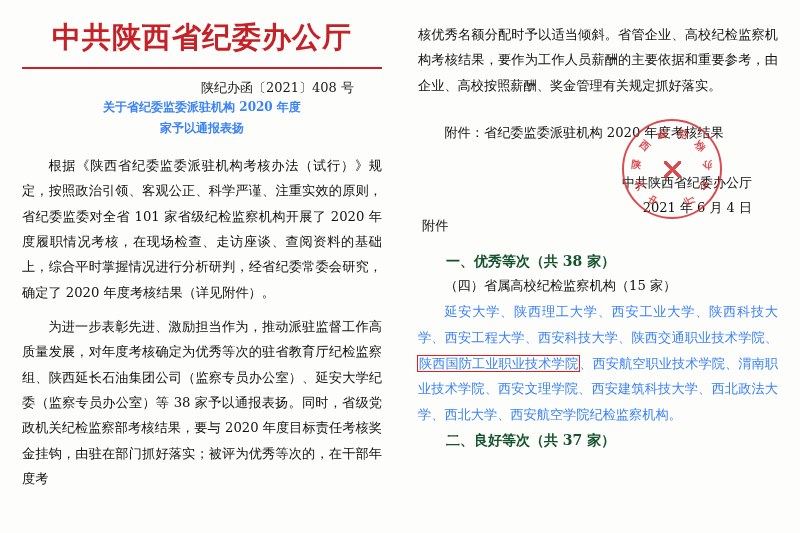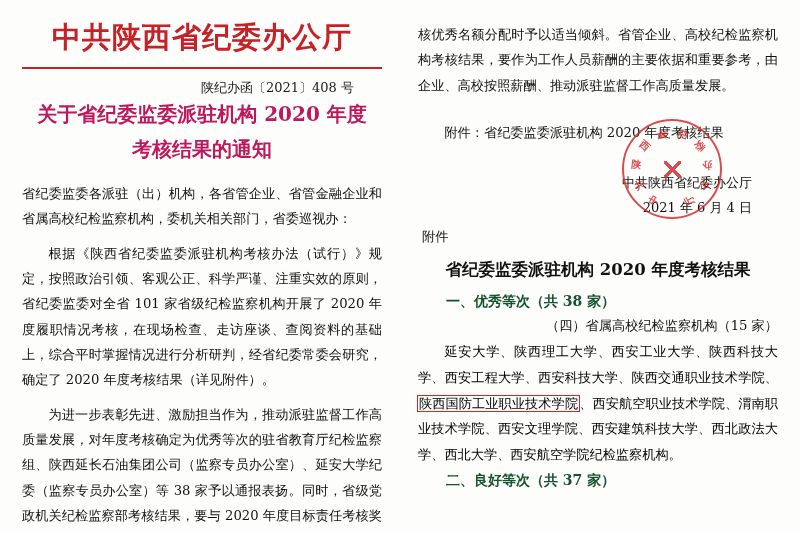--- a/index.html
+++ b/index.html
@@ -53,22 +53,22 @@
     text-align: right;
     font-family: "DejaVu Serif", "Liberation Serif", serif;
     font-size: 13px;
     color: #1a1a1a;
     padding-right: 28px;
   }
   .doc-title {
     text-align: center;
     font-family: "DejaVu Serif", "Liberation Serif", serif;
     font-weight: bold;
-    font-size: 20px;
-    color: #be185d;
+    font-size: 12px;
+    color: #3b82f6;
     line-height: 1.75;
     margin-bottom: 14px;
   }
   .body-p {
     font-family: "DejaVu Serif", "Liberation Serif", serif;
     font-size: 13.2px;
     line-height: 1.92;
     color: #111;
     text-align: justify;
     text-indent: 2em;
@@ -94,21 +94,21 @@
     font-family: "DejaVu Serif", "Liberation Serif", serif;
     font-size: 13px;
     color: #111;
     text-align: right;
     padding-right: 26px;
     line-height: 1.9;
   }
   .attach-label {
     position: absolute;
     left: 4px;
-    bottom: 3px;
+    bottom: 14px;
     font-family: "DejaVu Serif", "Liberation Serif", serif;
     font-size: 13.2px;
     color: #111;
   }
   
   .seal {
     position: absolute;
     right: 56px;
     top: -52px;
     width: 96px;
@@ -159,27 +159,26 @@
     color: #14532d;
     text-indent: 2em;
     margin: 4px 0 6px 0;
   }
   .sub-head {
     font-family: "DejaVu Serif", "Liberation Serif", serif;
     font-size: 13.2px;
     color: #111;
     text-indent: 2em;
     margin: 0 0 4px 0;
-    text-align: right;
   }
   .list-p {
     font-family: "DejaVu Serif", "Liberation Serif", serif;
     font-size: 13.2px;
     line-height: 1.95;
-    color: #000000;
+    color: #3b82f6;
     text-align: justify;
     text-indent: 2em;
     margin: 0;
   }
   .highlight {
     outline: 1.6px solid #e02020;
     background: rgba(255,255,255,0);
     padding: 0 1px;
   }
 </style>
@@ -187,29 +186,28 @@
 <body>
 
 <div id="page">
 
   <div class="col col-left">
     <div class="masthead">中共陕西省纪委办公厅</div>
     <div class="masthead-rule"></div>
     <div class="doc-number">陕纪办函〔2021〕408 号</div>
     <div class="doc-title">
       <div>关于省纪委监委派驻机构 2020 年度</div>
-      <div>考核结果的通知</div>
+      <div>家予以通报表扬</div>
     </div>
-    <p class="body-p no-indent">省纪委监委各派驻（出）机构，各省管企业、省管金融企业和省属高校纪检监察机构，委机关相关部门，省委巡视办：</p>
     <p class="body-p">根据《陕西省纪委监委派驻机构考核办法（试行）》规定，按照政治引领、客观公正、科学严谨、注重实效的原则，省纪委监委对全省 101 家省级纪检监察机构开展了 2020 年度履职情况考核，在现场检查、走访座谈、查阅资料的基础上，综合平时掌握情况进行分析研判，经省纪委常委会研究，确定了 2020 年度考核结果（详见附件）。</p>
     <p class="body-p">为进一步表彰先进、激励担当作为，推动派驻监督工作高质量发展，对年度考核确定为优秀等次的驻省教育厅纪检监察组、陕西延长石油集团公司（监察专员办公室）、延安大学纪委（监察专员办公室）等 38 家予以通报表扬。同时，省级党政机关纪检监察部考核结果，要与 2020 年度目标责任考核奖金挂钩，由驻在部门抓好落实；被评为优秀等次的，在干部年度考</p>
   </div>
 
   <div class="col col-right">
-    <p class="body-p no-indent">核优秀名额分配时予以适当倾斜。省管企业、高校纪检监察机构考核结果，要作为工作人员薪酬的主要依据和重要参考，由企业、高校按照薪酬、推动派驻监督工作高质量发展。</p>
+    <p class="body-p no-indent">核优秀名额分配时予以适当倾斜。省管企业、高校纪检监察机构考核结果，要作为工作人员薪酬的主要依据和重要参考，由企业、高校按照薪酬、奖金管理有关规定抓好落实。</p>
 
     <p class="attach-line">附件：省纪委监委派驻机构 2020 年度考核结果</p>
 
     <div class="signature-block">
       <div class="seal">
         <div class="seal-text">
             <span style="transform: rotate(-150deg) translate(0px, -36px) rotate(90deg) translate(-50%, -50%);">中</span>
             <span style="transform: rotate(-116.667deg) translate(0px, -36px) rotate(90deg) translate(-50%, -50%);">共</span>
             <span style="transform: rotate(-83.3333deg) translate(0px, -36px) rotate(90deg) translate(-50%, -50%);">陕</span>
             <span style="transform: rotate(-50deg) translate(0px, -36px) rotate(90deg) translate(-50%, -50%);">西</span>
@@ -219,20 +217,19 @@
             <span style="transform: rotate(83.3333deg) translate(0px, -36px) rotate(90deg) translate(-50%, -50%);">办</span>
             <span style="transform: rotate(116.667deg) translate(0px, -36px) rotate(90deg) translate(-50%, -50%);">公</span>
             <span style="transform: rotate(150deg) translate(0px, -36px) rotate(90deg) translate(-50%, -50%);">厅</span>
           </div>
       </div>
       <div class="sig-org">中共陕西省纪委办公厅</div>
       <div class="sig-date">2021 年 6 月 4 日</div>
       <div class="attach-label">附件</div>
     </div>
 
-    <div class="result-title">省纪委监委派驻机构 2020 年度考核结果</div>
     <div class="sec-head">一、优秀等次（共 38 家）</div>
     <div class="sub-head">（四）省属高校纪检监察机构（15 家）</div>
     <p class="list-p"><span>延安大学、陕西理工大学、西安工业大学、陕西科技大学、西安工程大学、西安科技大学、陕西交通职业技术学院、</span><span class="highlight">陕西国防工业职业技术学院</span><span>、西安航空职业技术学院、渭南职业技术学院、西安文理学院、西安建筑科技大学、西北政法大学、西北大学、西安航空学院纪检监察机构。</span></p>
     <div class="sec-head">二、良好等次（共 37 家）</div>
   </div>
 
 </div>
 
 </body></html>

